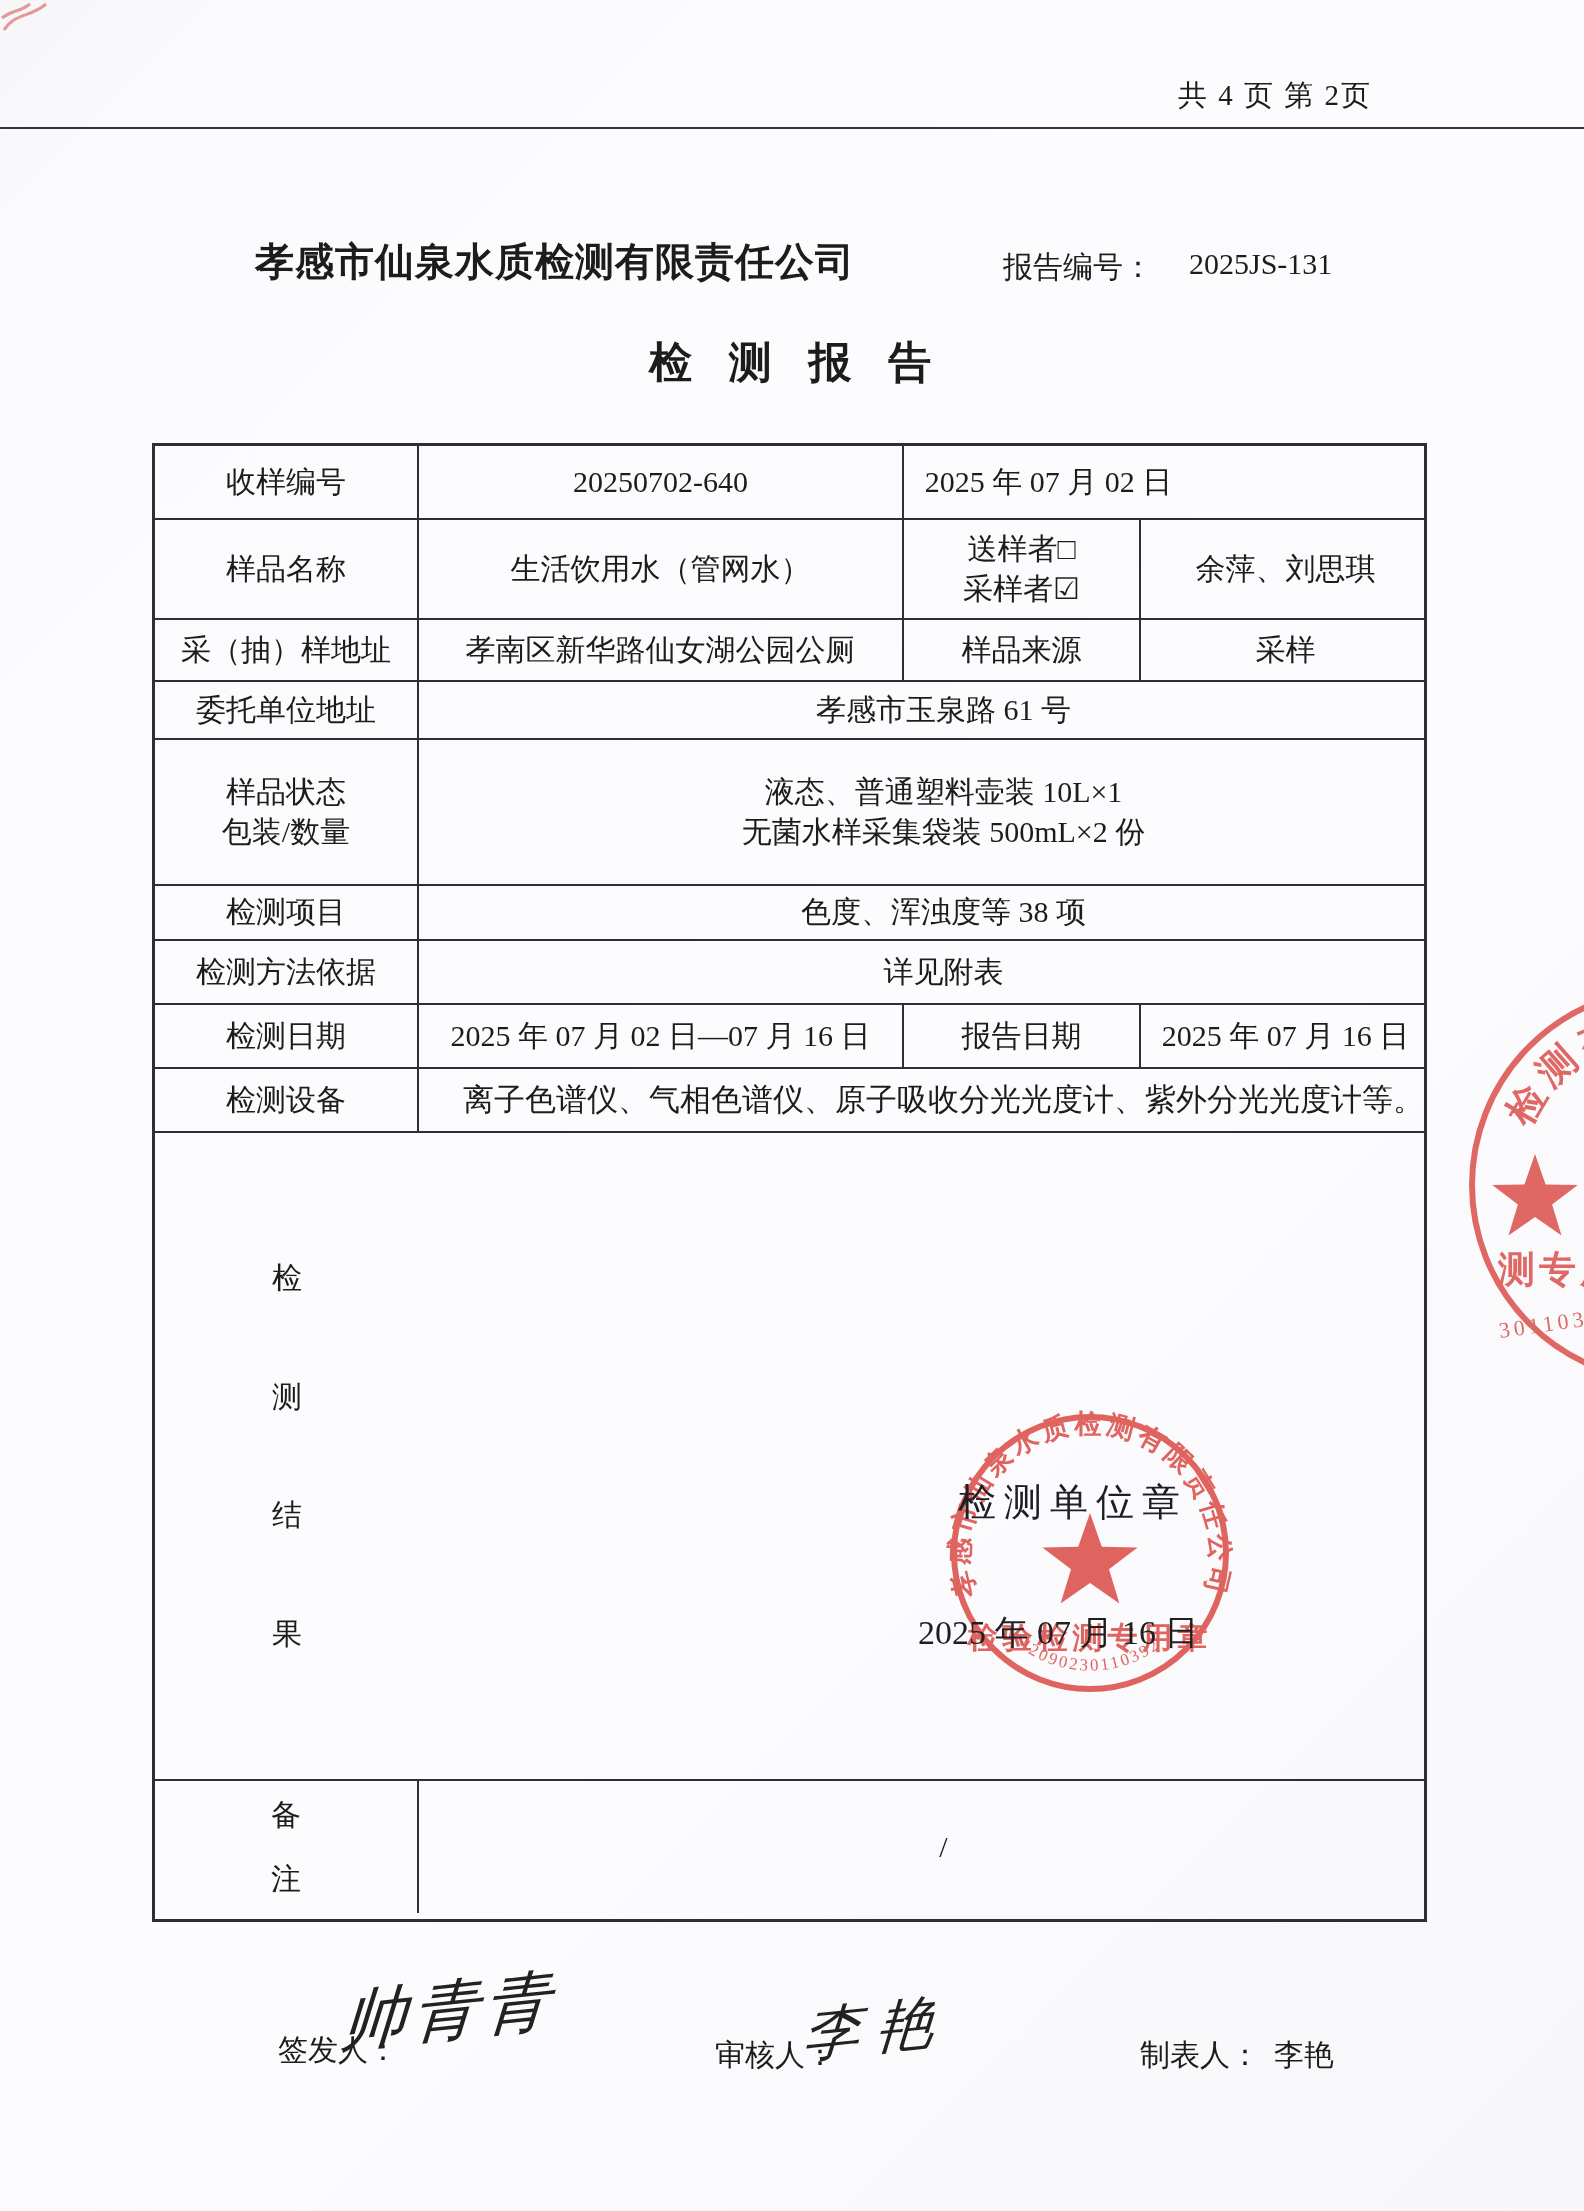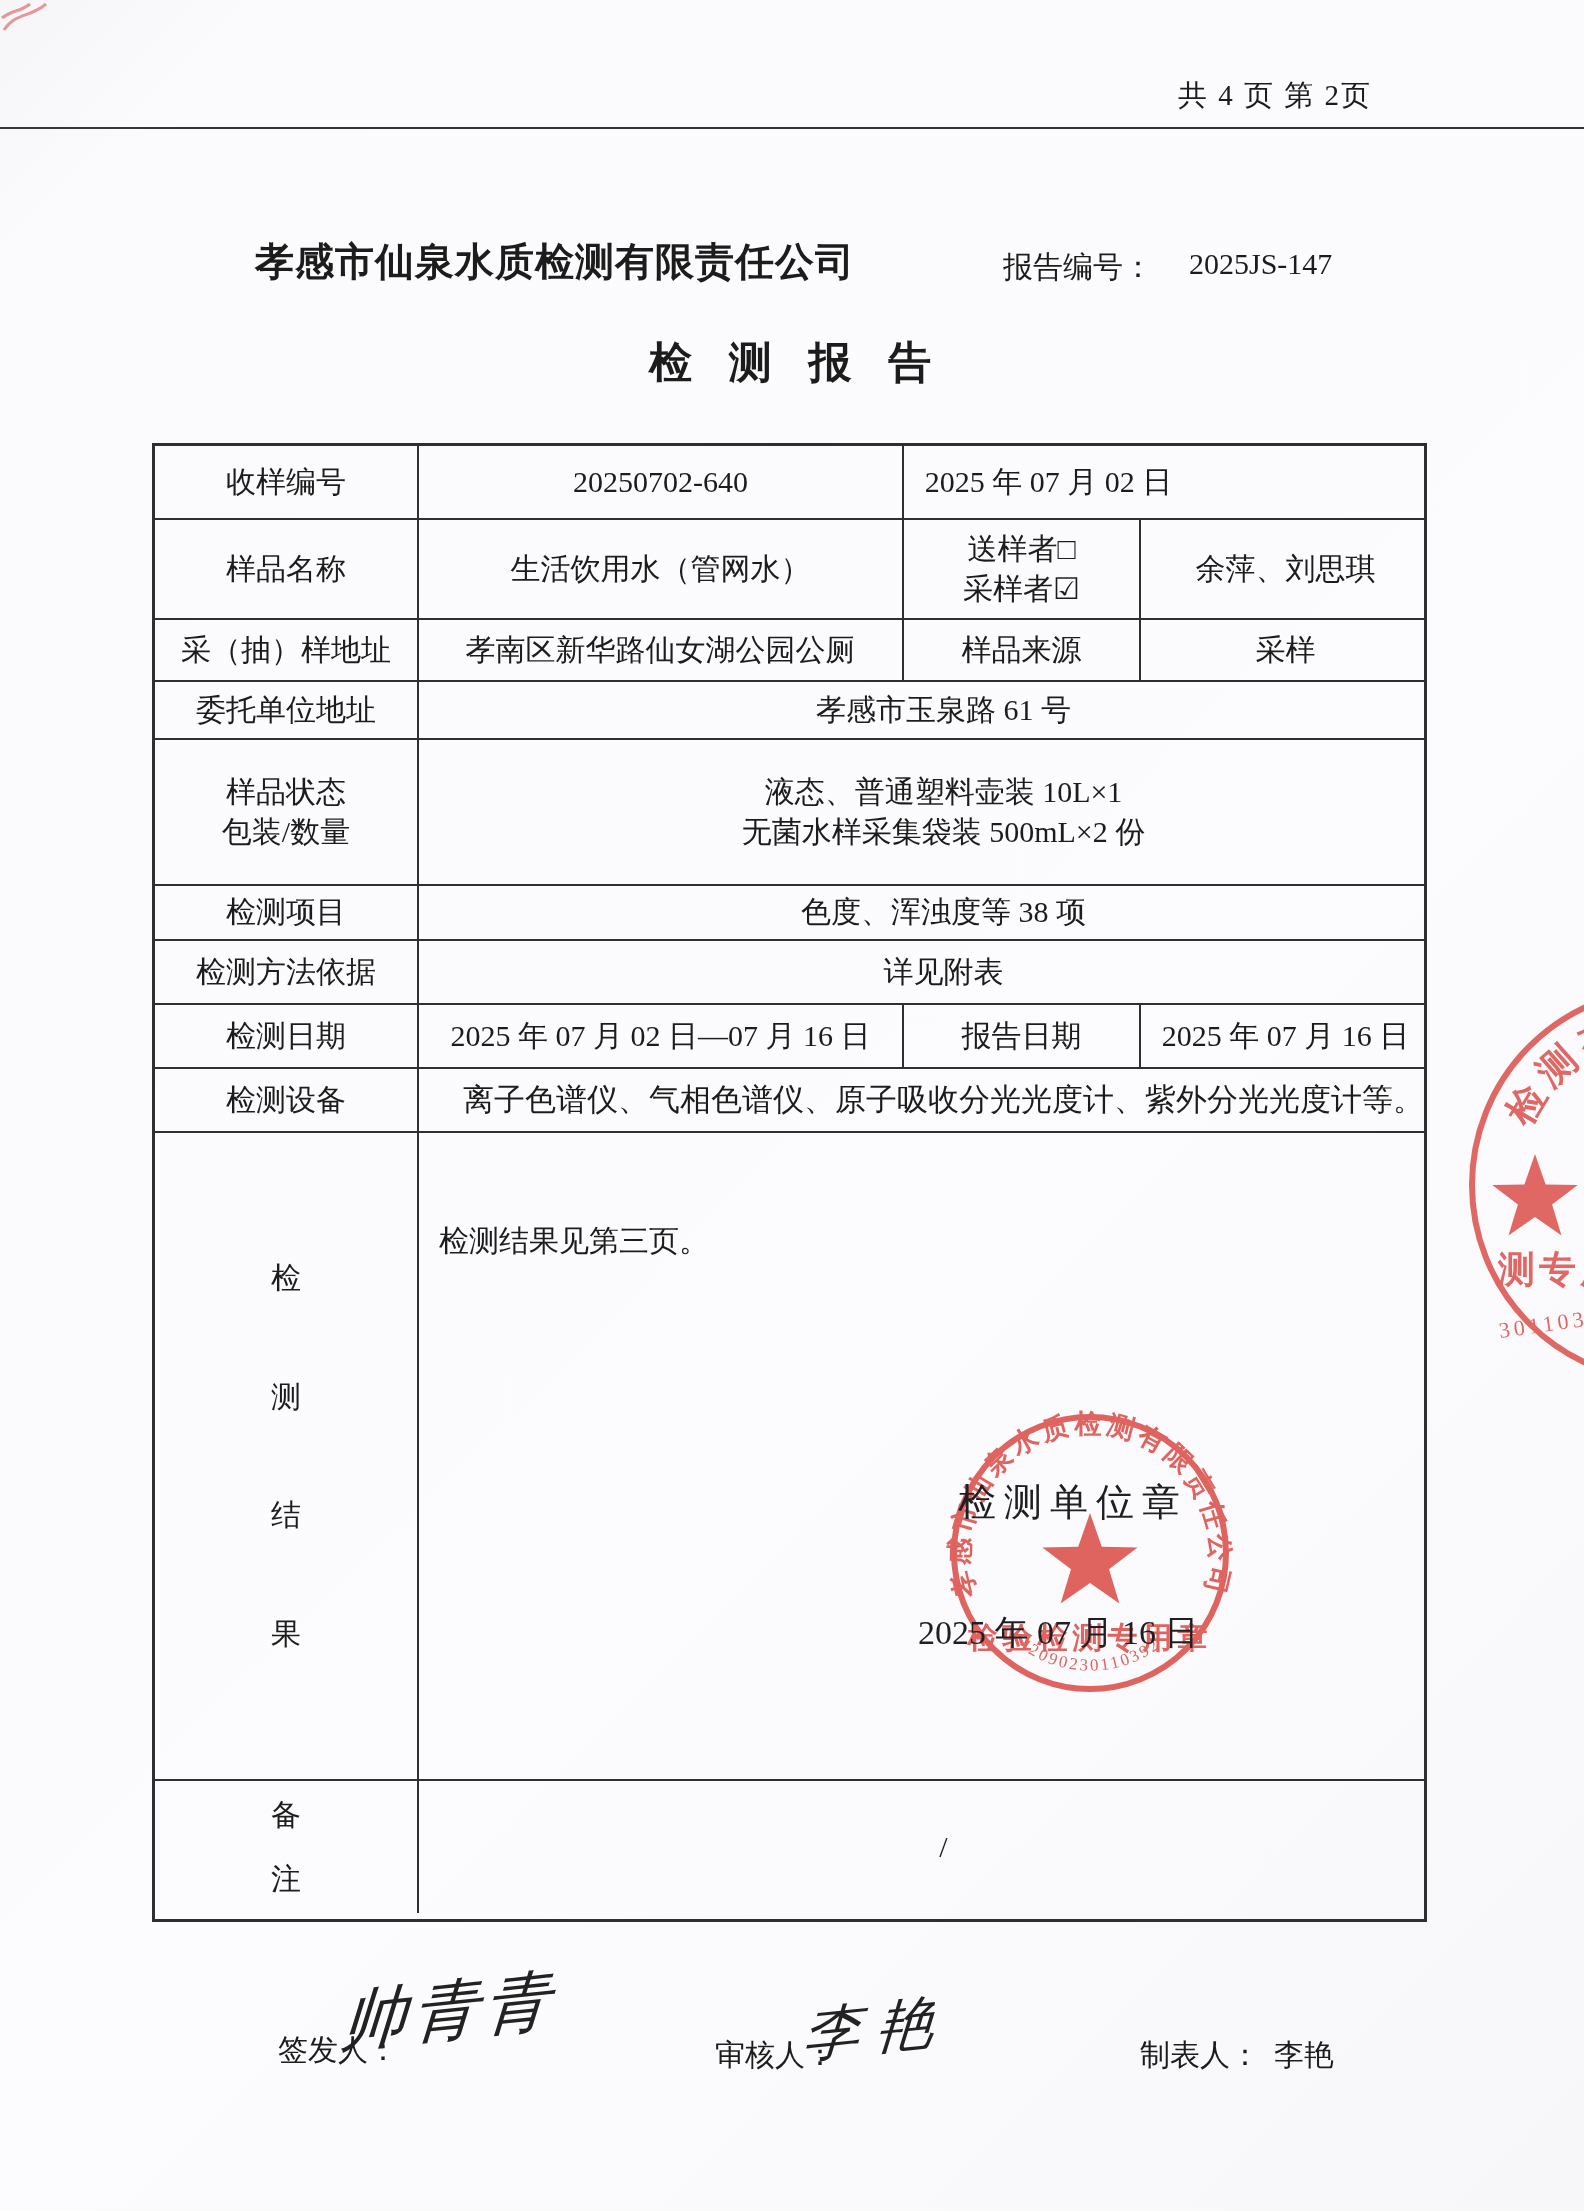--- a/index.html
+++ b/index.html
@@ -62,21 +62,21 @@
 
   <svg class="abs corner-mark" width="60" height="36">
     <path d="M4,30 C16,12 30,18 46,4 M2,18 C12,10 20,12 30,4" stroke="#d65b55" stroke-width="3" fill="none" opacity="0.6"></path>
   </svg>
 
   <div class="abs page-ind">共 4 页 第 2页</div>
   <div class="abs head-rule"></div>
   <div class="abs company">孝感市仙泉水质检测有限责任公司</div>
   <div class="abs report-no">
     <span>报告编号：</span>
-    <span>2025JS-147</span>
+    <span>2025JS-131</span>
   </div>
   <div class="abs title">检 测 报 告</div>
 
   <div class="abs tbl">
 
     <div class="tr" style="height:74px;">
       <div class="td ca">收样编号</div>
       <div class="td cb">20250702-640</div>
       <div class="td cd">2025 年 07 月 02 日</div>
     </div>
@@ -135,23 +135,20 @@
       <div class="td ca">检测设备</div>
       <div class="td cbcd" style="font-size:31px;">离子色谱仪、气相色谱仪、原子吸收分光光度计、紫外分光光度计等。</div>
     </div>
 
     <div class="tr" style="height:648px;">
       <div class="td ca vlabel">
         <span>检</span>
         <span>测</span>
         <span>结</span>
         <span>果</span>
-      </div>
-      <div class="td cbcd result-cell">
-        <div class="result-note">检测结果见第三页。</div>
       </div>
     </div>
 
     <div class="tr" style="height:132px;">
       <div class="td ca vlabel2">
         <span>备</span>
         <span>注</span>
       </div>
       <div class="td cbcd">/</div>
     </div>

